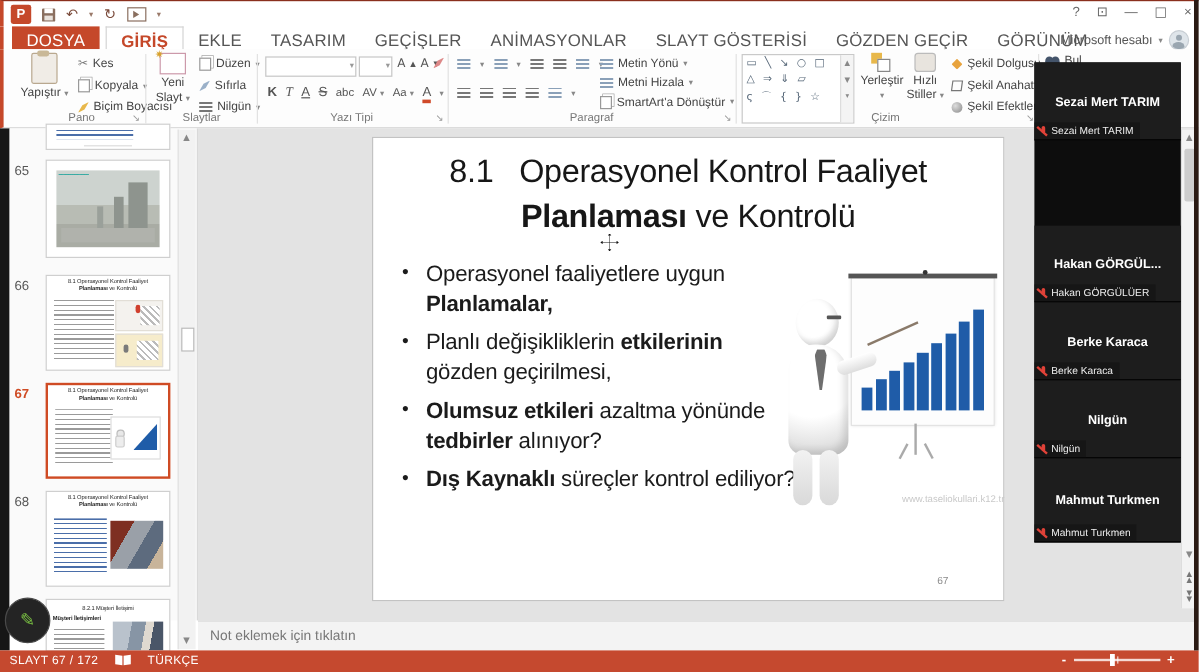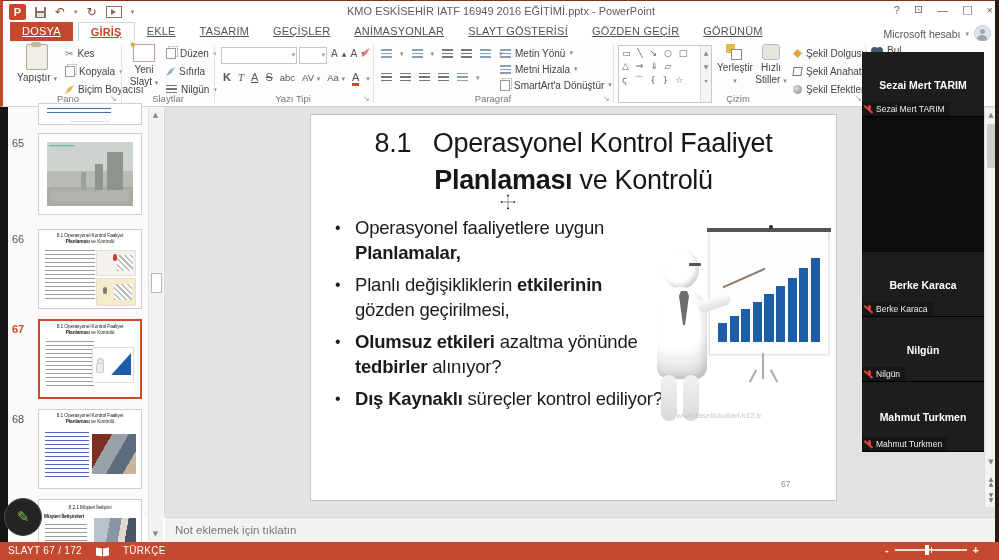--- a/index.html
+++ b/index.html
@@ -18,21 +18,21 @@
   .mini-drop{font-size:7px;color:#9a7a6a;}
   .show-icon{width:14px;height:10px;border:1px solid #8a6f5f;position:relative;}
   .show-icon::after{content:"";position:absolute;left:4px;top:2px;border-left:5px solid #8a6f5f;border-top:3px solid transparent;border-bottom:3px solid transparent;}
   .win-title{position:absolute;left:0;right:0;top:4px;text-align:center;font-size:11px;color:#5c5c5c;}
   .win-controls{position:absolute;right:6px;top:2px;display:flex;gap:14px;align-items:center;color:#666;font-size:11px;}
   .win-controls span{cursor:default;}
 
   
   .tabrow{position:absolute;left:0;top:22px;width:999px;height:19px;background:#fff;border-left:3px solid var(--accent);box-sizing:border-box;}
   .tabs{position:absolute;left:7px;top:0;display:flex;height:19px;}
-  .tab{padding:3px 12px 0 12px;font-size:11px;color:#555;letter-spacing:.2px;text-decoration:underline;}
+  .tab{padding:3px 12px 0 12px;font-size:14px;color:#555;letter-spacing:.2px;}
   .tab.file{background:var(--accent);color:#fff;margin-right:5px;}
   .tab.active{background:#fff;color:var(--accent);border:1px solid #d4d4d4;border-bottom:none;font-weight:bold;}
   .account{position:absolute;right:8px;top:3px;display:flex;align-items:center;gap:5px;color:#555;font-size:10.5px;}
   .avatar{width:15px;height:15px;border-radius:50%;background:#dfe5ea;position:relative;overflow:hidden;border:1px solid #c8ced4;}
   .avatar::before{content:"";position:absolute;left:4.5px;top:2.5px;width:5px;height:5px;border-radius:50%;background:#9aa6b0;}
   .avatar::after{content:"";position:absolute;left:2px;top:8.5px;width:10px;height:7px;border-radius:50% 50% 0 0;background:#9aa6b0;}
 
   
   .ribbon{position:absolute;left:0;top:41px;width:999px;height:66px;background:#fdfdfd;border-bottom:1px solid #d4d4d4;border-left:3px solid var(--accent);box-sizing:border-box;color:#444;}
   .grp-label{position:absolute;bottom:2px;font-size:9.5px;color:#777;text-align:center;}
@@ -123,36 +123,36 @@
   .tripod::after{content:"";position:absolute;left:11px;top:16px;width:1.5px;height:14px;background:#aaa;transform:rotate(-28deg);}
   .man{position:absolute;left:2px;top:30px;width:70px;height:170px;}
   .man .head{position:absolute;left:14px;top:0;width:36px;height:40px;border-radius:50%;background:radial-gradient(circle at 38% 32%,#ffffff 55%,#d8d8d8);box-shadow:inset -3px -3px 5px rgba(0,0,0,.12);}
   .man .glasses{position:absolute;left:40px;top:14px;width:12px;height:3px;background:#555;border-radius:1px;}
   .man .body{position:absolute;left:8px;top:38px;width:50px;height:92px;border-radius:22px 26px 12px 12px;background:radial-gradient(circle at 40% 25%,#ffffff 50%,#d2d2d2);box-shadow:inset -4px -4px 6px rgba(0,0,0,.12);}
   .man .tie{position:absolute;left:30px;top:42px;width:10px;height:34px;background:#6e6e6e;clip-path:polygon(20% 0,80% 0,100% 15%,60% 100%,40% 100%,0 15%);}
   .man .legL{position:absolute;left:12px;top:126px;width:16px;height:46px;border-radius:8px;background:linear-gradient(#f2f2f2,#d9d9d9);}
   .man .legR{position:absolute;left:34px;top:126px;width:16px;height:46px;border-radius:8px;background:linear-gradient(#f2f2f2,#d9d9d9);}
   .man .arm{position:absolute;left:48px;top:48px;width:34px;height:12px;border-radius:6px;background:linear-gradient(#fff,#ddd);transform:rotate(-18deg);}
   .man .stick{position:absolute;left:72px;top:28px;width:46px;height:2px;background:#8a7a6a;transform:rotate(-24deg);}
-  .s-watermark{position:absolute;left:313px;top:296px;width:190px;text-align:center;font-size:8px;color:#c9c9c9;}
+  .s-watermark{position:absolute;left:336px;top:296px;width:190px;text-align:right;font-size:8px;color:#c9c9c9;}
   .s-footer{position:absolute;left:0;right:0;top:364px;text-align:center;font-size:8.5px;color:#8a8a8a;}
   .s-page{position:absolute;left:470px;top:364px;font-size:8.5px;color:#8a8a8a;}
   .cursor-move{position:absolute;left:498px;top:192px;z-index:20;}
 
   
   .msb{position:absolute;left:984px;top:108px;width:13px;height:399px;background:#f3f3f3;border-left:1px solid #ddd;box-sizing:border-box;}
   .msb .arr{position:absolute;left:0;width:12px;text-align:center;font-size:7px;color:#888;}
   .msb .mthumb{position:absolute;left:1.5px;top:16px;width:9px;height:44px;background:#cdcdcd;border-radius:2px;}
   .msb .dbl{position:absolute;left:0;width:12px;text-align:center;font-size:6px;line-height:5px;color:#777;}
 
   
   .notesbar{position:absolute;left:165px;top:517px;width:834px;height:25px;background:#f3f3f3;border-top:1px solid #d8d8d8;box-sizing:border-box;}
   .notesbar .ph{position:absolute;left:10px;top:6px;font-size:11.5px;color:#777;}
   .statusbar{position:absolute;left:0;top:542px;width:999px;height:18px;background:#c5492f;color:#fff;}
-  .statusbar .lft{position:absolute;left:8px;top:3px;display:flex;align-items:flex-end;gap:14px;font-size:10px;letter-spacing:.3px;}
+  .statusbar .lft{position:absolute;left:8px;top:3px;display:flex;align-items:flex-start;gap:14px;font-size:10px;letter-spacing:.3px;}
   .book{display:inline-block;width:13px;height:9px;position:relative;}
   .book::before{content:"";position:absolute;left:0;top:1px;width:6px;height:8px;background:#fff;transform:skewY(8deg);}
   .book::after{content:"";position:absolute;left:7px;top:1px;width:6px;height:8px;background:#fff;transform:skewY(-8deg);}
   .zoomctl{position:absolute;right:20px;top:2px;display:flex;align-items:center;gap:6px;color:#fff;}
   .ztrack{position:relative;width:72px;height:2px;background:rgba(255,255,255,.8);}
   .ztick{position:absolute;left:50%;top:-2px;width:1px;height:6px;background:rgba(255,255,255,.8);}
   .zthumb{position:absolute;left:42%;top:-4px;width:4px;height:10px;background:#fff;}
   .zsign{font-size:11px;font-weight:bold;}
 
   
@@ -181,21 +181,20 @@
 <div class="titlebar">
   <div class="qat">
     <span class="ppt-logo">P</span>
     <span class="floppy"></span>
     <span class="btn glyph">↶</span>
     <span class="mini-drop glyph">▾</span>
     <span class="btn glyph">↻</span>
     <span class="show-icon"></span>
     <span class="mini-drop glyph">▾</span>
   </div>
-  <div class="win-title">KMO ESKİSEHİR IATF 16949 2016 EĞİTİMİ.pptx - PowerPoint</div>
   <div class="win-controls">
     <span>?</span>
     <span class="glyph">⊡</span>
     <span>—</span>
     <span class="glyph">□</span>
     <span>×</span>
   </div>
 </div>
 
 <div class="tabrow">
@@ -518,20 +517,27 @@
 </div>
 
 <div class="videopanel">
   <div class="vtile" style="top:0;height:65px;">
     <div class="vname">Sezai Mert TARIM</div>
     <div class="vlabel">
         <span class="mic"></span>
         <span>Sezai Mert TARIM</span>
       </div>
   </div>
+  <div class="vtile" style="top:136px;height:64px;">
+    <div class="vname">Hakan  GÖRGÜL...</div>
+    <div class="vlabel">
+        <span class="mic"></span>
+        <span>Hakan GÖRGÜLÜER</span>
+      </div>
+  </div>
   <div class="vtile" style="top:200px;height:65px;">
     <div class="vname">Berke Karaca</div>
     <div class="vlabel">
         <span class="mic"></span>
         <span>Berke Karaca</span>
       </div>
   </div>
   <div class="vtile" style="top:265px;height:65px;">
     <div class="vname">Nilgün</div>
     <div class="vlabel">

